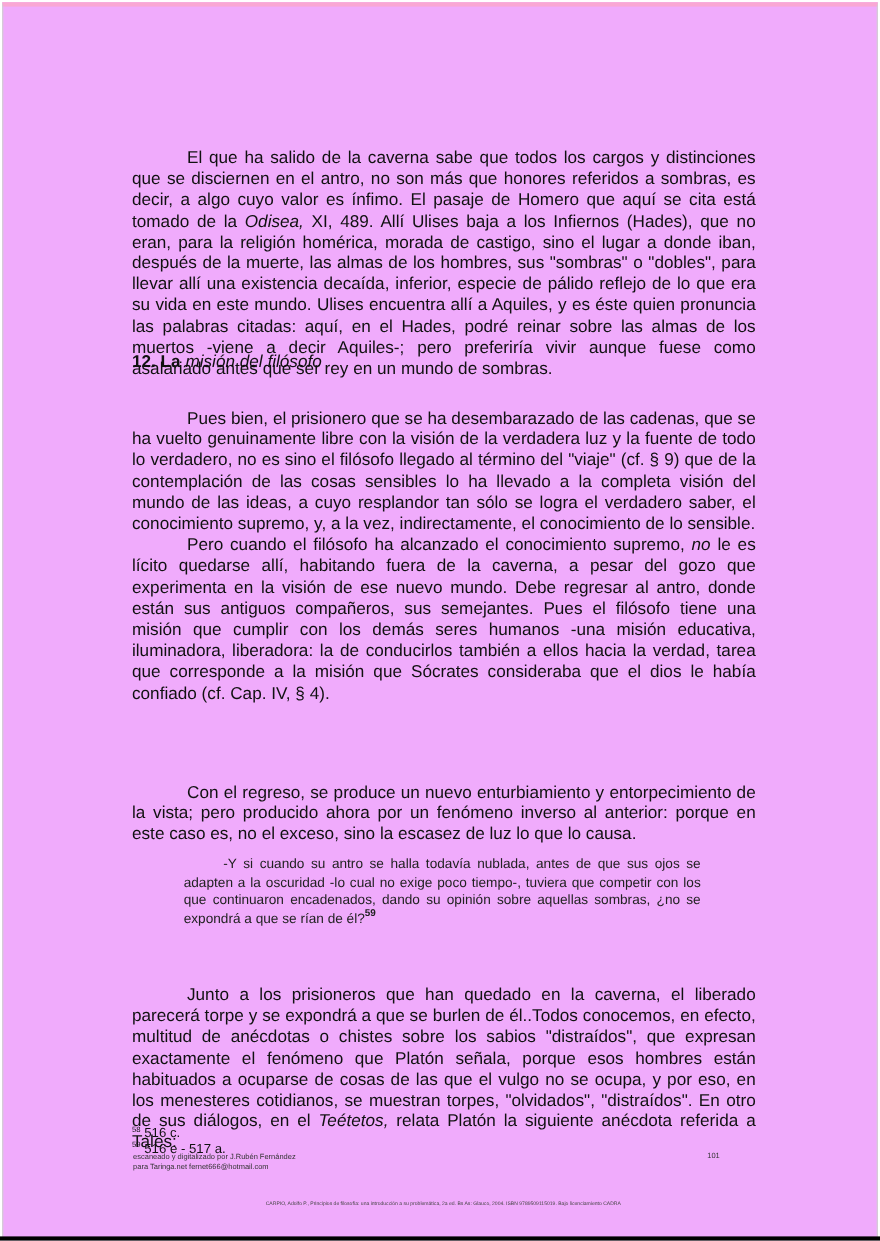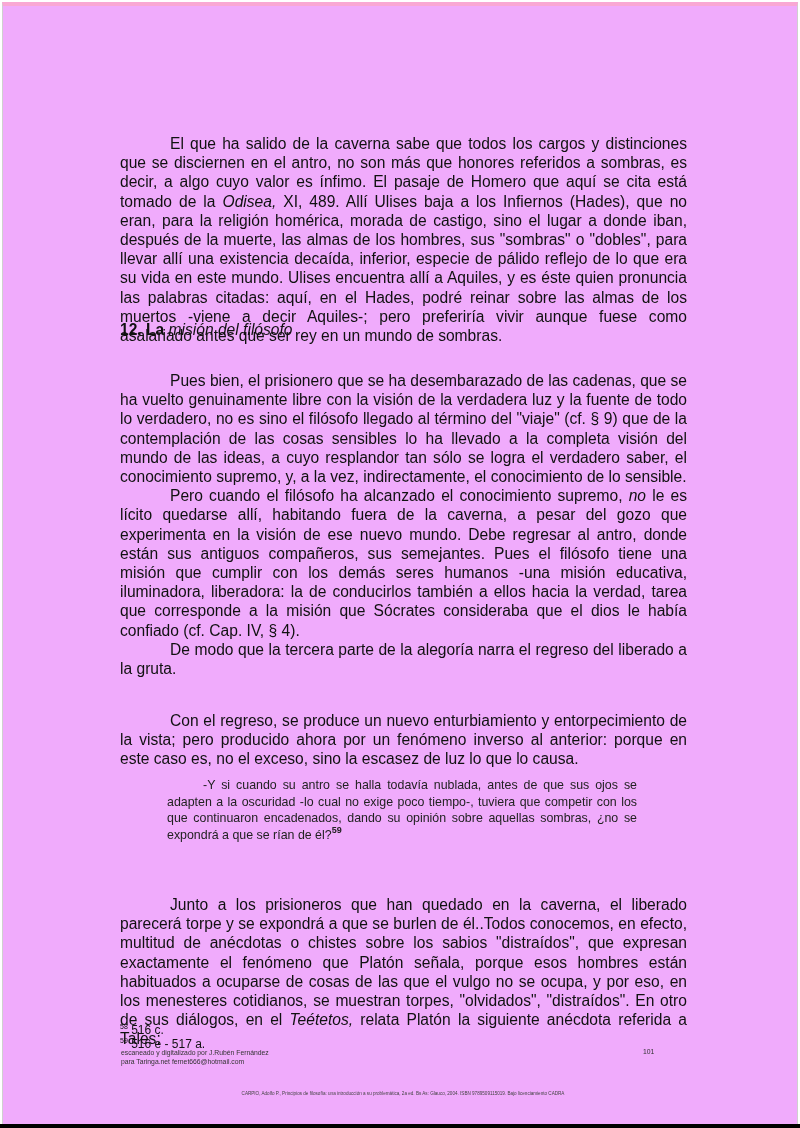--- a/index.html
+++ b/index.html
@@ -46,21 +46,20 @@
     <p><span>El que ha salido de la caverna sabe que todos los cargos y distinciones que se disciernen en el antro, no son más que honores referidos a sombras, es decir, a algo cuyo valor es ínfimo. El pasaje de Homero que aquí se cita está tomado de la </span><i>Odisea,</i><span> XI, 489. Allí Ulises baja a los Infiernos (Hades), que no eran, para la religión homérica, morada de castigo, sino el lugar a donde iban, después de la muerte, las almas de los hombres, sus "sombras" o "dobles", para llevar allí una existencia decaída, inferior, especie de pálido reflejo de lo que era su vida en este mundo. Ulises encuentra allí a Aquiles, y es éste quien pronuncia las palabras citadas: aquí, en el Hades, podré reinar sobre las almas de los muertos -viene a decir Aquiles-; pero preferiría vivir aunque fuese como asalariado antes que ser rey en un mundo de sombras.</span></p>
   </div>
 
   <div class="heading" style="top:315px;">
     <span>12. La </span><i>misión del filósofo</i>
   </div>
 
   <div class="body-text" style="top:365px;">
     <p>Pues bien, el prisionero que se ha desembarazado de las cadenas, que se ha vuelto genuinamente libre con la visión de la verdadera luz y la fuente de todo lo verdadero, no es sino el filósofo llegado al término del "viaje" (cf. § 9) que de la contemplación de las cosas sensibles lo ha llevado a la completa visión del mundo de las ideas, a cuyo resplandor tan sólo se logra el verdadero saber, el conocimiento supremo, y, a la vez, indirectamente, el conocimiento de lo sensible.</p>
     <p><span>Pero cuando el filósofo ha alcanzado el conocimiento supremo, </span><i>no</i><span> le es lícito quedarse allí, habitando fuera de la caverna, a pesar del gozo que experimenta en la visión de ese nuevo mundo. Debe regresar al antro, donde están sus antiguos compañeros, sus semejantes. Pues el filósofo tiene una misión que cumplir con los demás seres humanos -una misión educativa, iluminadora, liberadora: la de conducirlos también a ellos hacia la verdad, tarea que corresponde a la misión que Sócrates consideraba que el dios le había confiado (cf. Cap. IV, § 4).</span></p>
-    <p>De modo que la tercera parte de la alegoría narra el regreso del liberado a la gruta.</p>
   </div>
 
   <div class="quote" style="top:626px;">
   </div>
 
   <div class="body-text" style="top:705px;">
     <p>Con el regreso, se produce un nuevo enturbiamiento y entorpecimiento de la vista; pero producido ahora por un fenómeno inverso al anterior: porque en este caso es, no el exceso, sino la escasez de luz lo que lo causa.</p>
   </div>
 
   <div class="quote" style="top:771px;">

